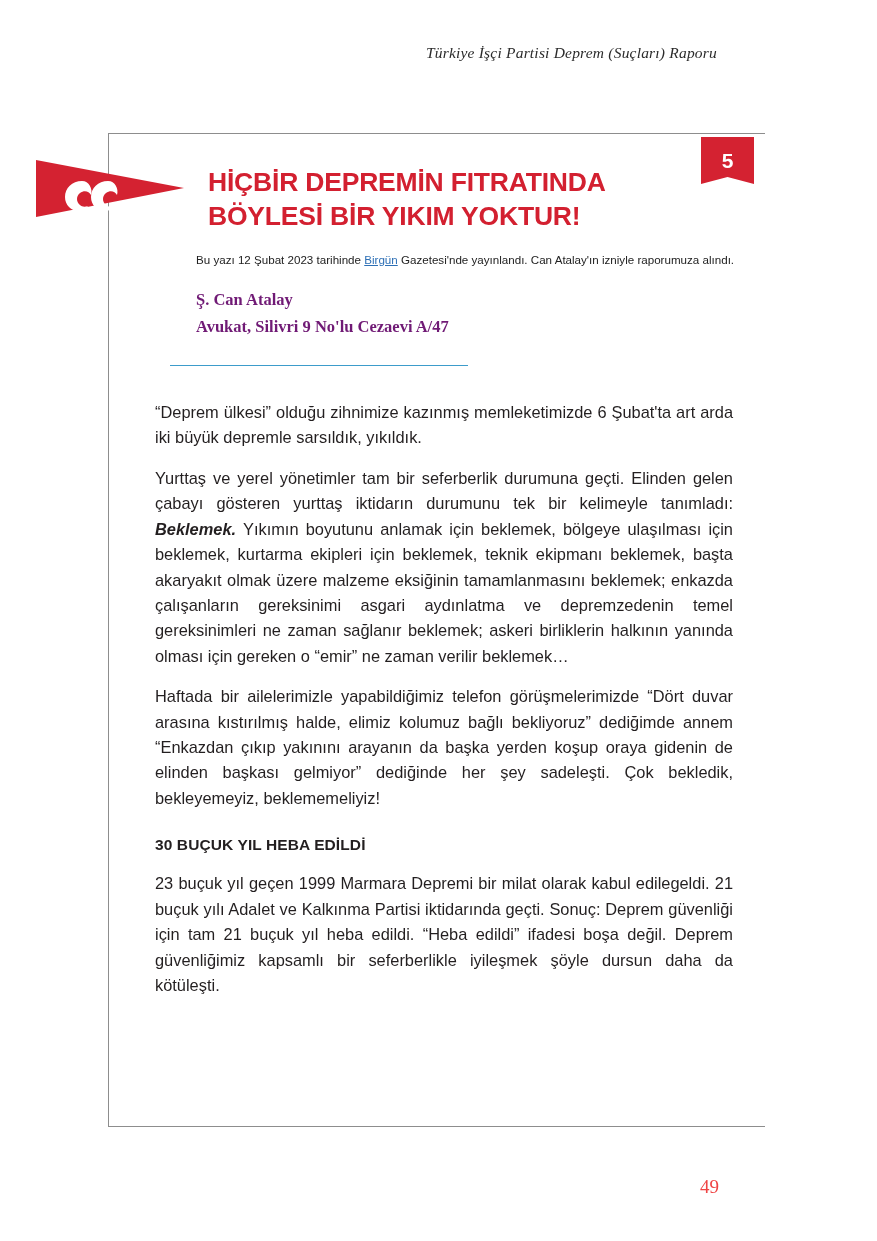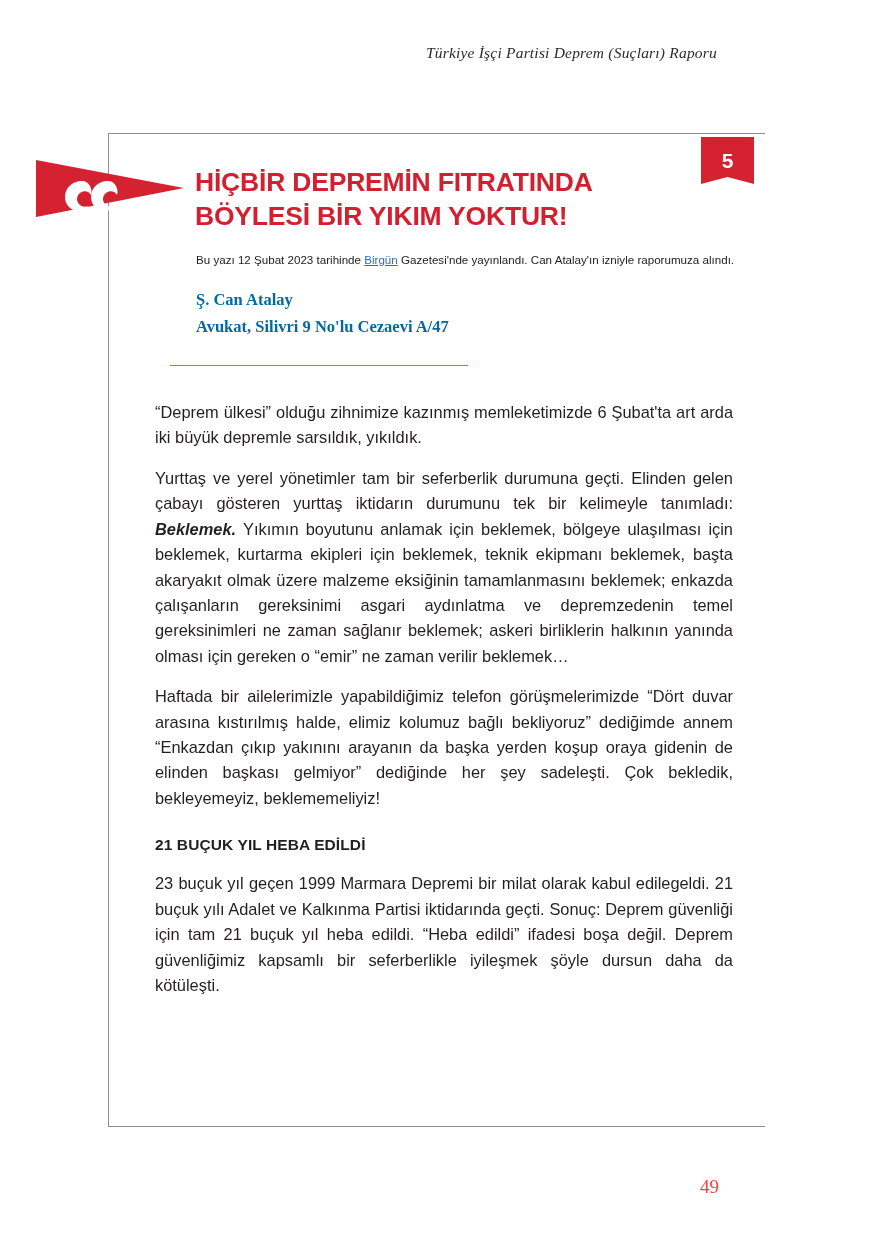--- a/index.html
+++ b/index.html
@@ -72,21 +72,21 @@
     justify-content: center;
     color: #ffffff;
     font-size: 21px;
     font-weight: bold;
     font-family: "Liberation Sans", sans-serif;
   }
 
   
   .article-title {
     position: absolute;
-    left: 195px;
+    left: 208px;
     top: 166px;
     width: 500px;
     color: #d32030;
     font-size: 26.5px;
     font-weight: bold;
     line-height: 1.27;
     letter-spacing: -0.2px;
   }
 
   
@@ -106,21 +106,21 @@
   }
 
   
   .byline {
     position: absolute;
     left: 196px;
     top: 287px;
     font-family: "Liberation Serif", serif;
     font-weight: bold;
     font-size: 16.5px;
-    color: #0369a1;
+    color: #701a75;
     line-height: 1.62;
   }
 
   
   .blue-rule {
     position: absolute;
     left: 170px;
     top: 365px;
     width: 298px;
     height: 0;
@@ -211,20 +211,20 @@
   <div class="blue-rule"></div>
 
   <div class="body-copy">
 
     <p>“Deprem ülkesi” olduğu zihnimize kazınmış memleketimizde 6 Şubat'ta art arda iki büyük depremle sarsıldık, yıkıldık.</p>
 
     <p><span>Yurttaş ve yerel yönetimler tam bir seferberlik durumuna geçti. Elinden gelen çabayı gösteren yurttaş iktidarın durumunu tek bir kelimeyle tanımladı: </span><span class="strong-em">Beklemek.</span><span> Yıkımın boyutunu anlamak için beklemek, bölgeye ulaşılması için beklemek, kurtarma ekipleri için beklemek, teknik ekipmanı beklemek, başta akaryakıt olmak üzere malzeme eksiğinin tamamlanmasını beklemek; enkazda çalışanların gereksinimi asgari aydınlatma ve depremzedenin temel gereksinimleri ne zaman sağlanır beklemek; askeri birliklerin halkının yanında olması için gereken o “emir” ne zaman verilir beklemek…</span></p>
 
     <p>Haftada bir ailelerimizle yapabildiğimiz telefon görüşmelerimizde “Dört duvar arasına kıstırılmış halde, elimiz kolumuz bağlı bekliyoruz” dediğimde annem “Enkazdan çıkıp yakınını arayanın da başka yerden koşup oraya gidenin de elinden başkası gelmiyor” dediğinde her şey sadeleşti. Çok bekledik, bekleyemeyiz, beklememeliyiz!</p>
 
-    <div class="section-heading">21 BUÇUK YIL HEBA EDİLDİ</div>
+    <div class="section-heading">30 BUÇUK YIL HEBA EDİLDİ</div>
 
     <p class="last">23 buçuk yıl geçen 1999 Marmara Depremi bir milat olarak kabul edilegeldi. 21 buçuk yılı Adalet ve Kalkınma Partisi iktidarında geçti. Sonuç: Deprem güvenliği için tam 21 buçuk yıl heba edildi. “Heba edildi” ifadesi boşa değil. Deprem güvenliğimiz kapsamlı bir seferberlikle iyileşmek şöyle dursun daha da kötüleşti.</p>
   </div>
 
   <div class="folio">49</div>
 
 </div>
 
 </body></html>

